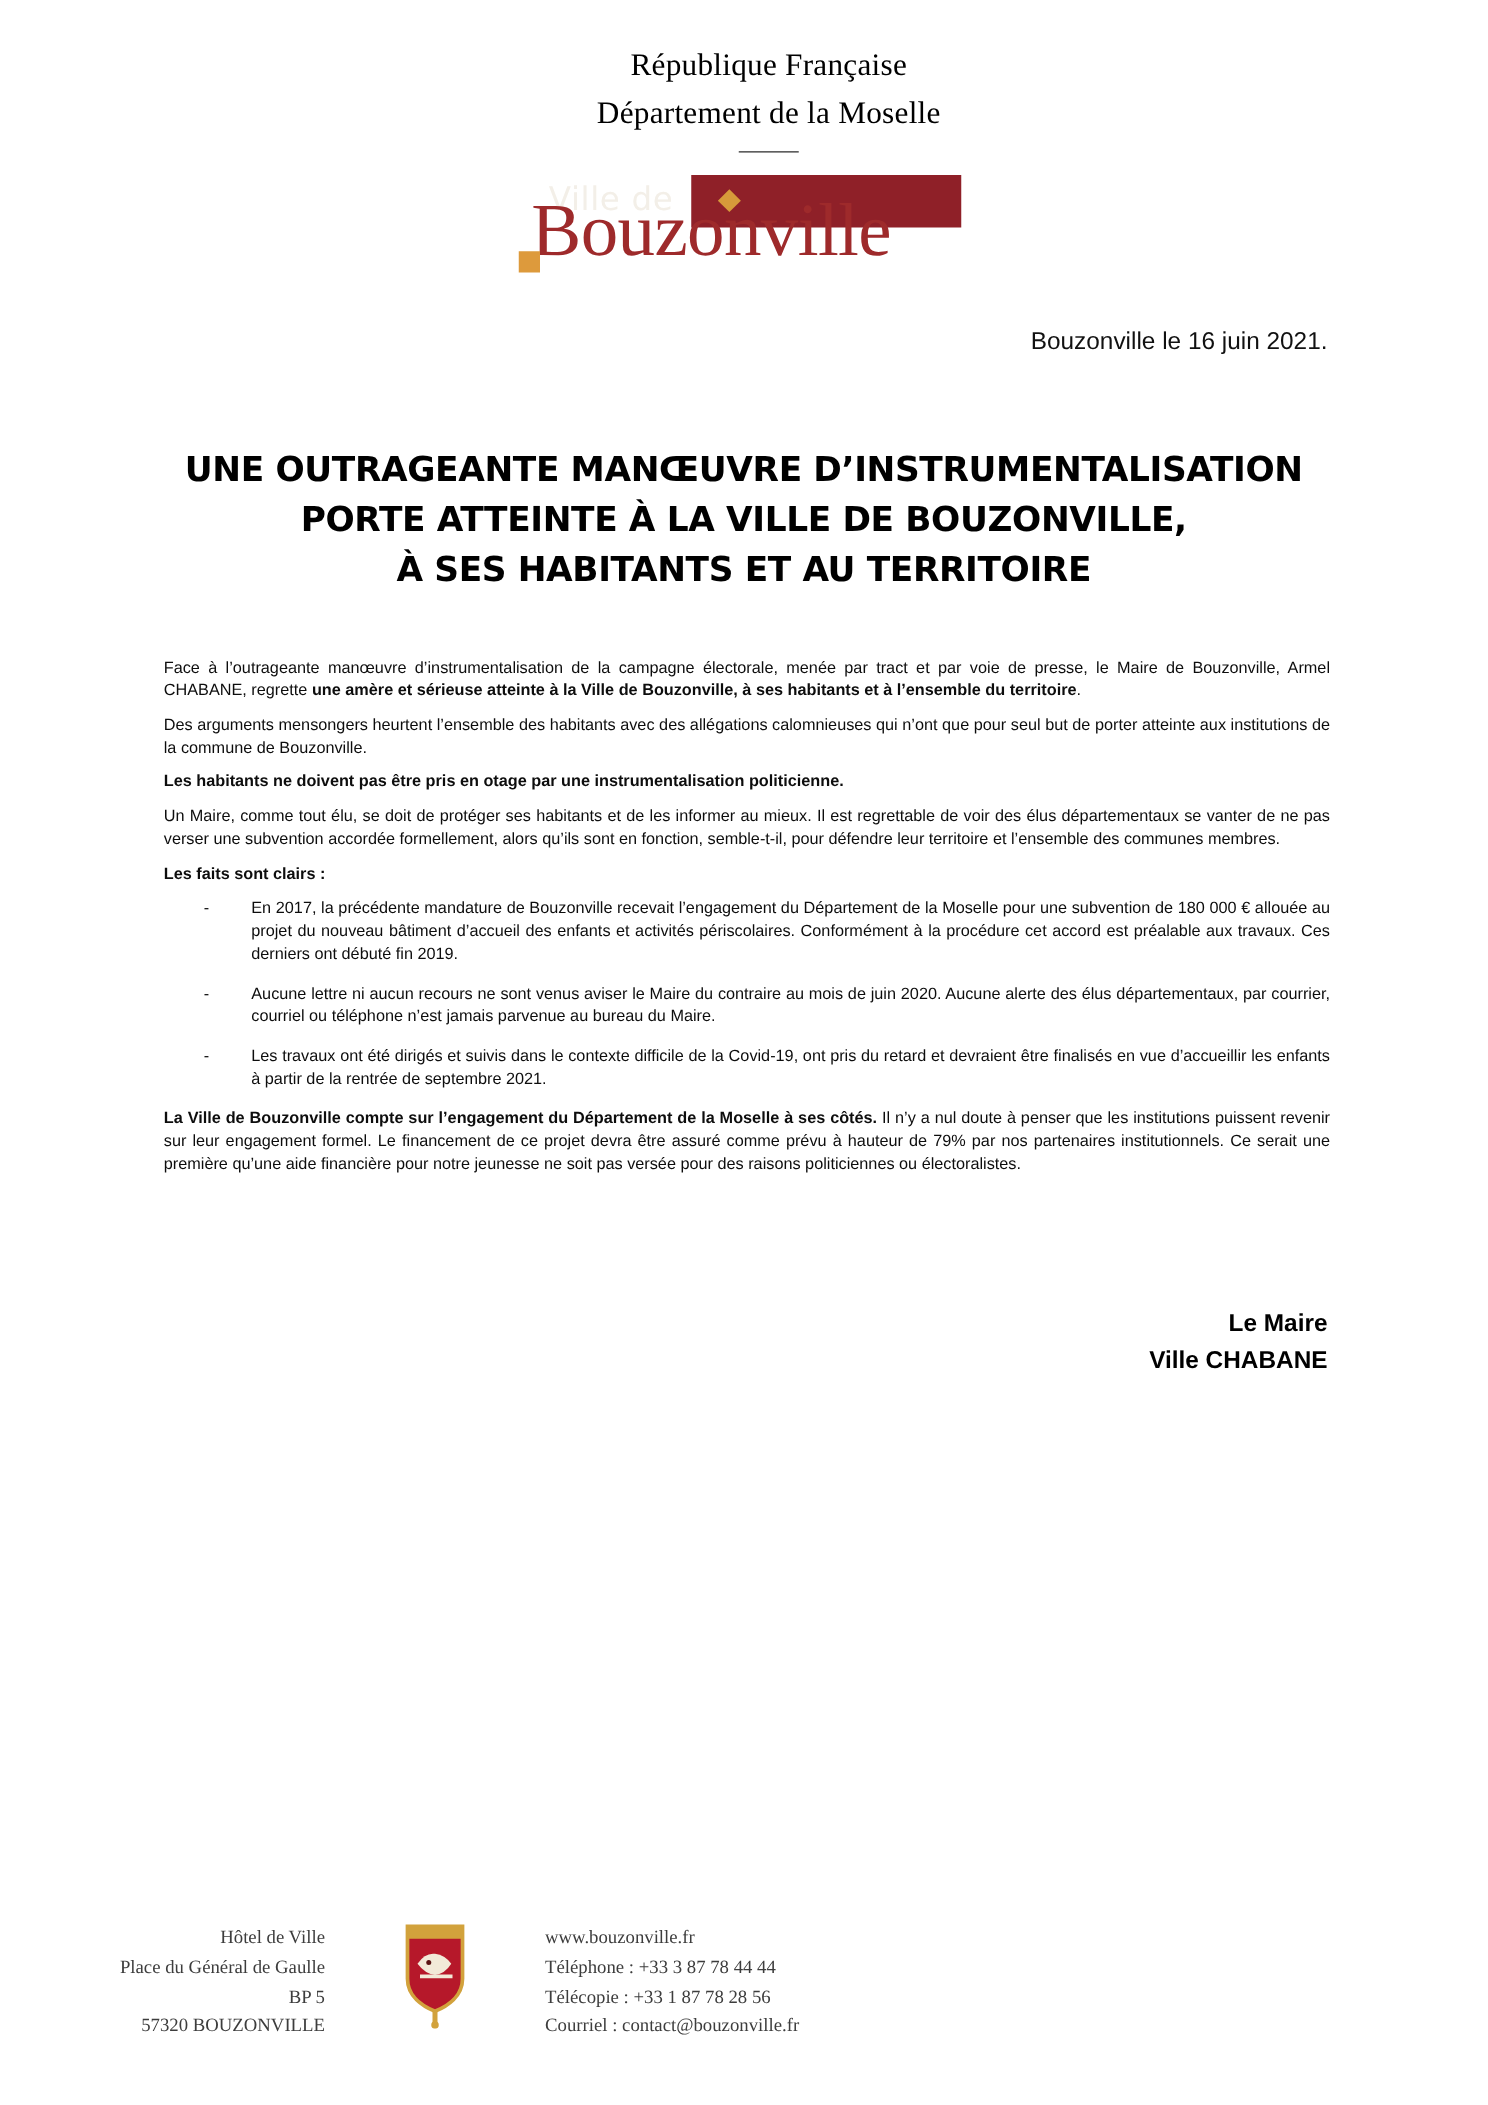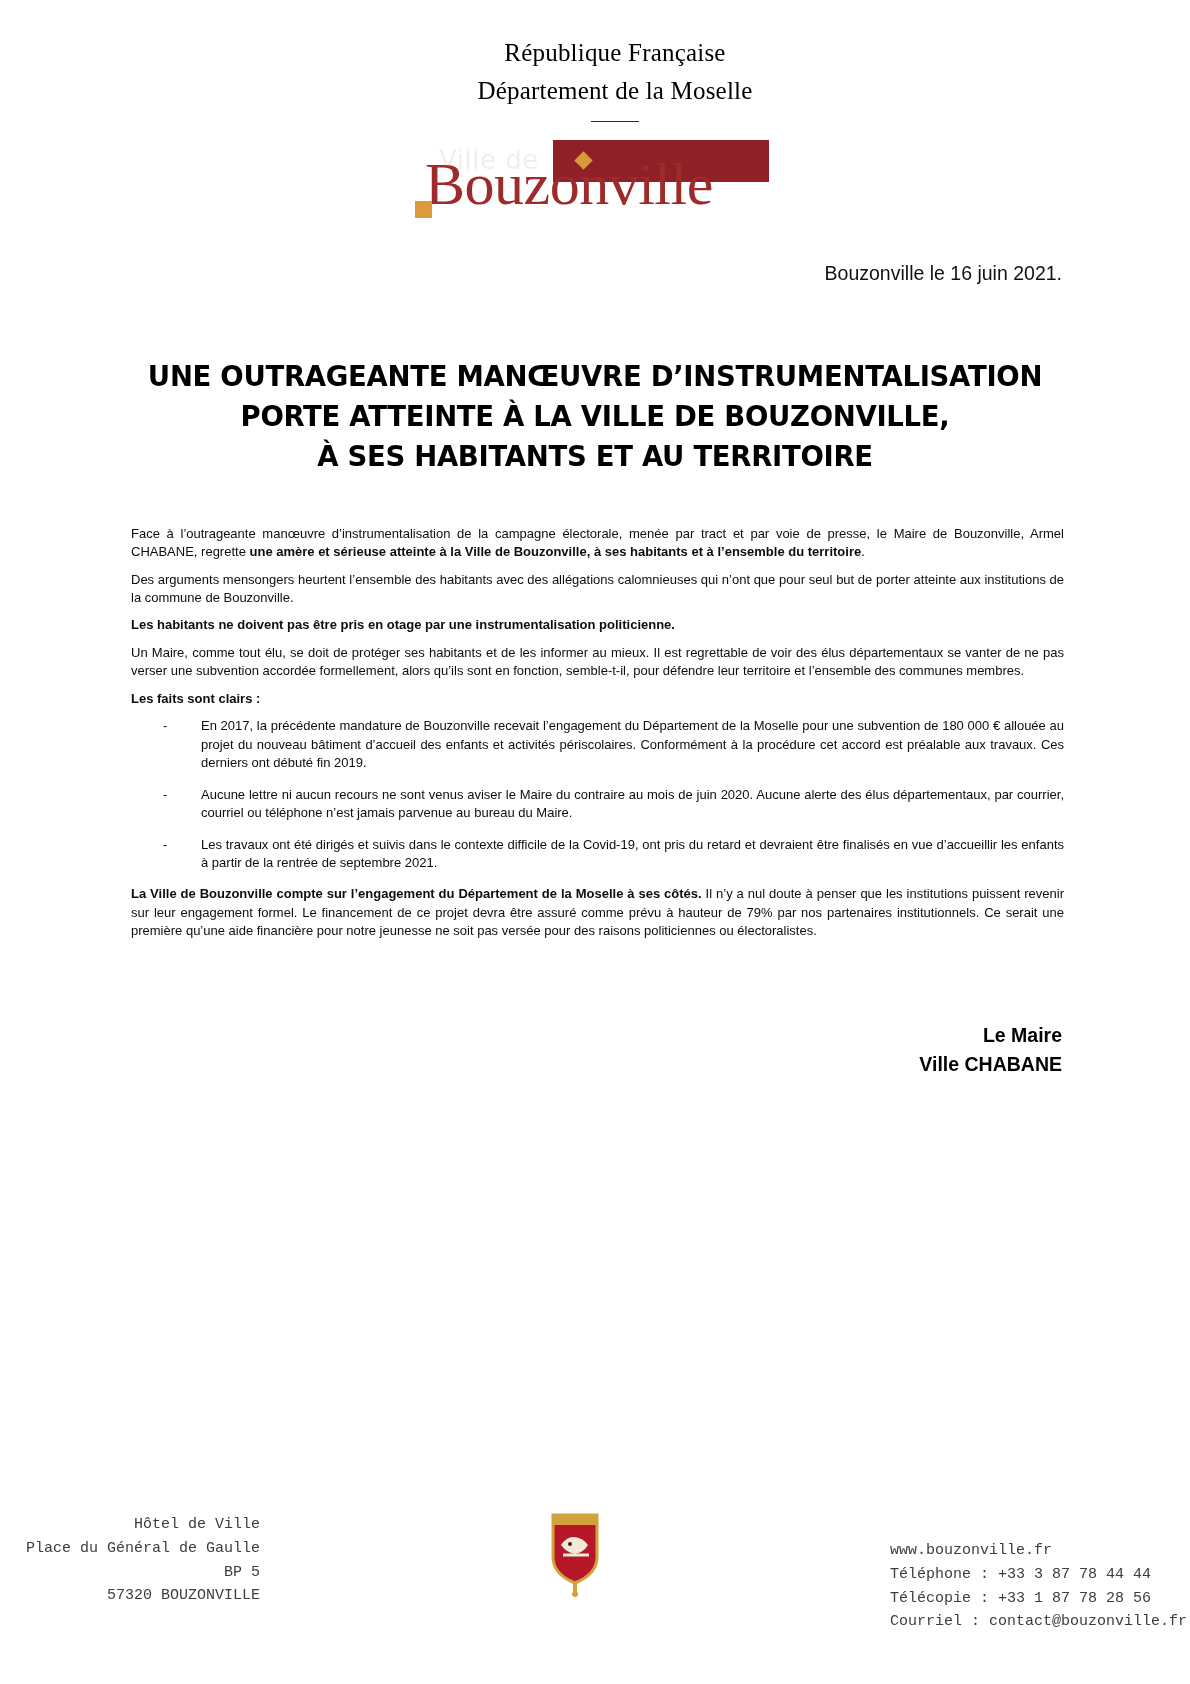--- a/index.html
+++ b/index.html
@@ -146,52 +146,51 @@
   ul.facts li .dash {
     position: absolute;
     left: 32px;
     top: 0;
   }
 
   .closing { margin-top: 36px; }
 
   
   .signature {
-    margin: 80px 128px 0 0;
+    margin: 104px 128px 0 0;
     text-align: right;
     font-weight: bold;
     font-size: 19.5px;
     line-height: 1.48;
   }
 
   
   .footer {
     position: absolute;
     left: 0;
     right: 0;
     bottom: 50px;
     display: flex;
-    justify-content: space-between;
+    justify-content: flex-start;
     align-items: flex-start;
     gap: 60px;
-    font-family: Liberation Mono, monospace;
+    font-family: Liberation Serif, serif;
     font-size: 15px;
     line-height: 1.58;
     color: #3d3d3d;
   }
   .footer-col-left {
     text-align: right;
     width: 260px;
     padding-top: 2px;
   }
   .footer-col-right {
     text-align: left;
     width: 300px;
     padding-top: 2px;
-    margin-top: 26px;
   }
   .crest {
     position: relative;
     width: 56px;
     height: 86px;
     flex: 0 0 56px;
   }
   .crest svg { display: block; }
 </style>
 </head>

